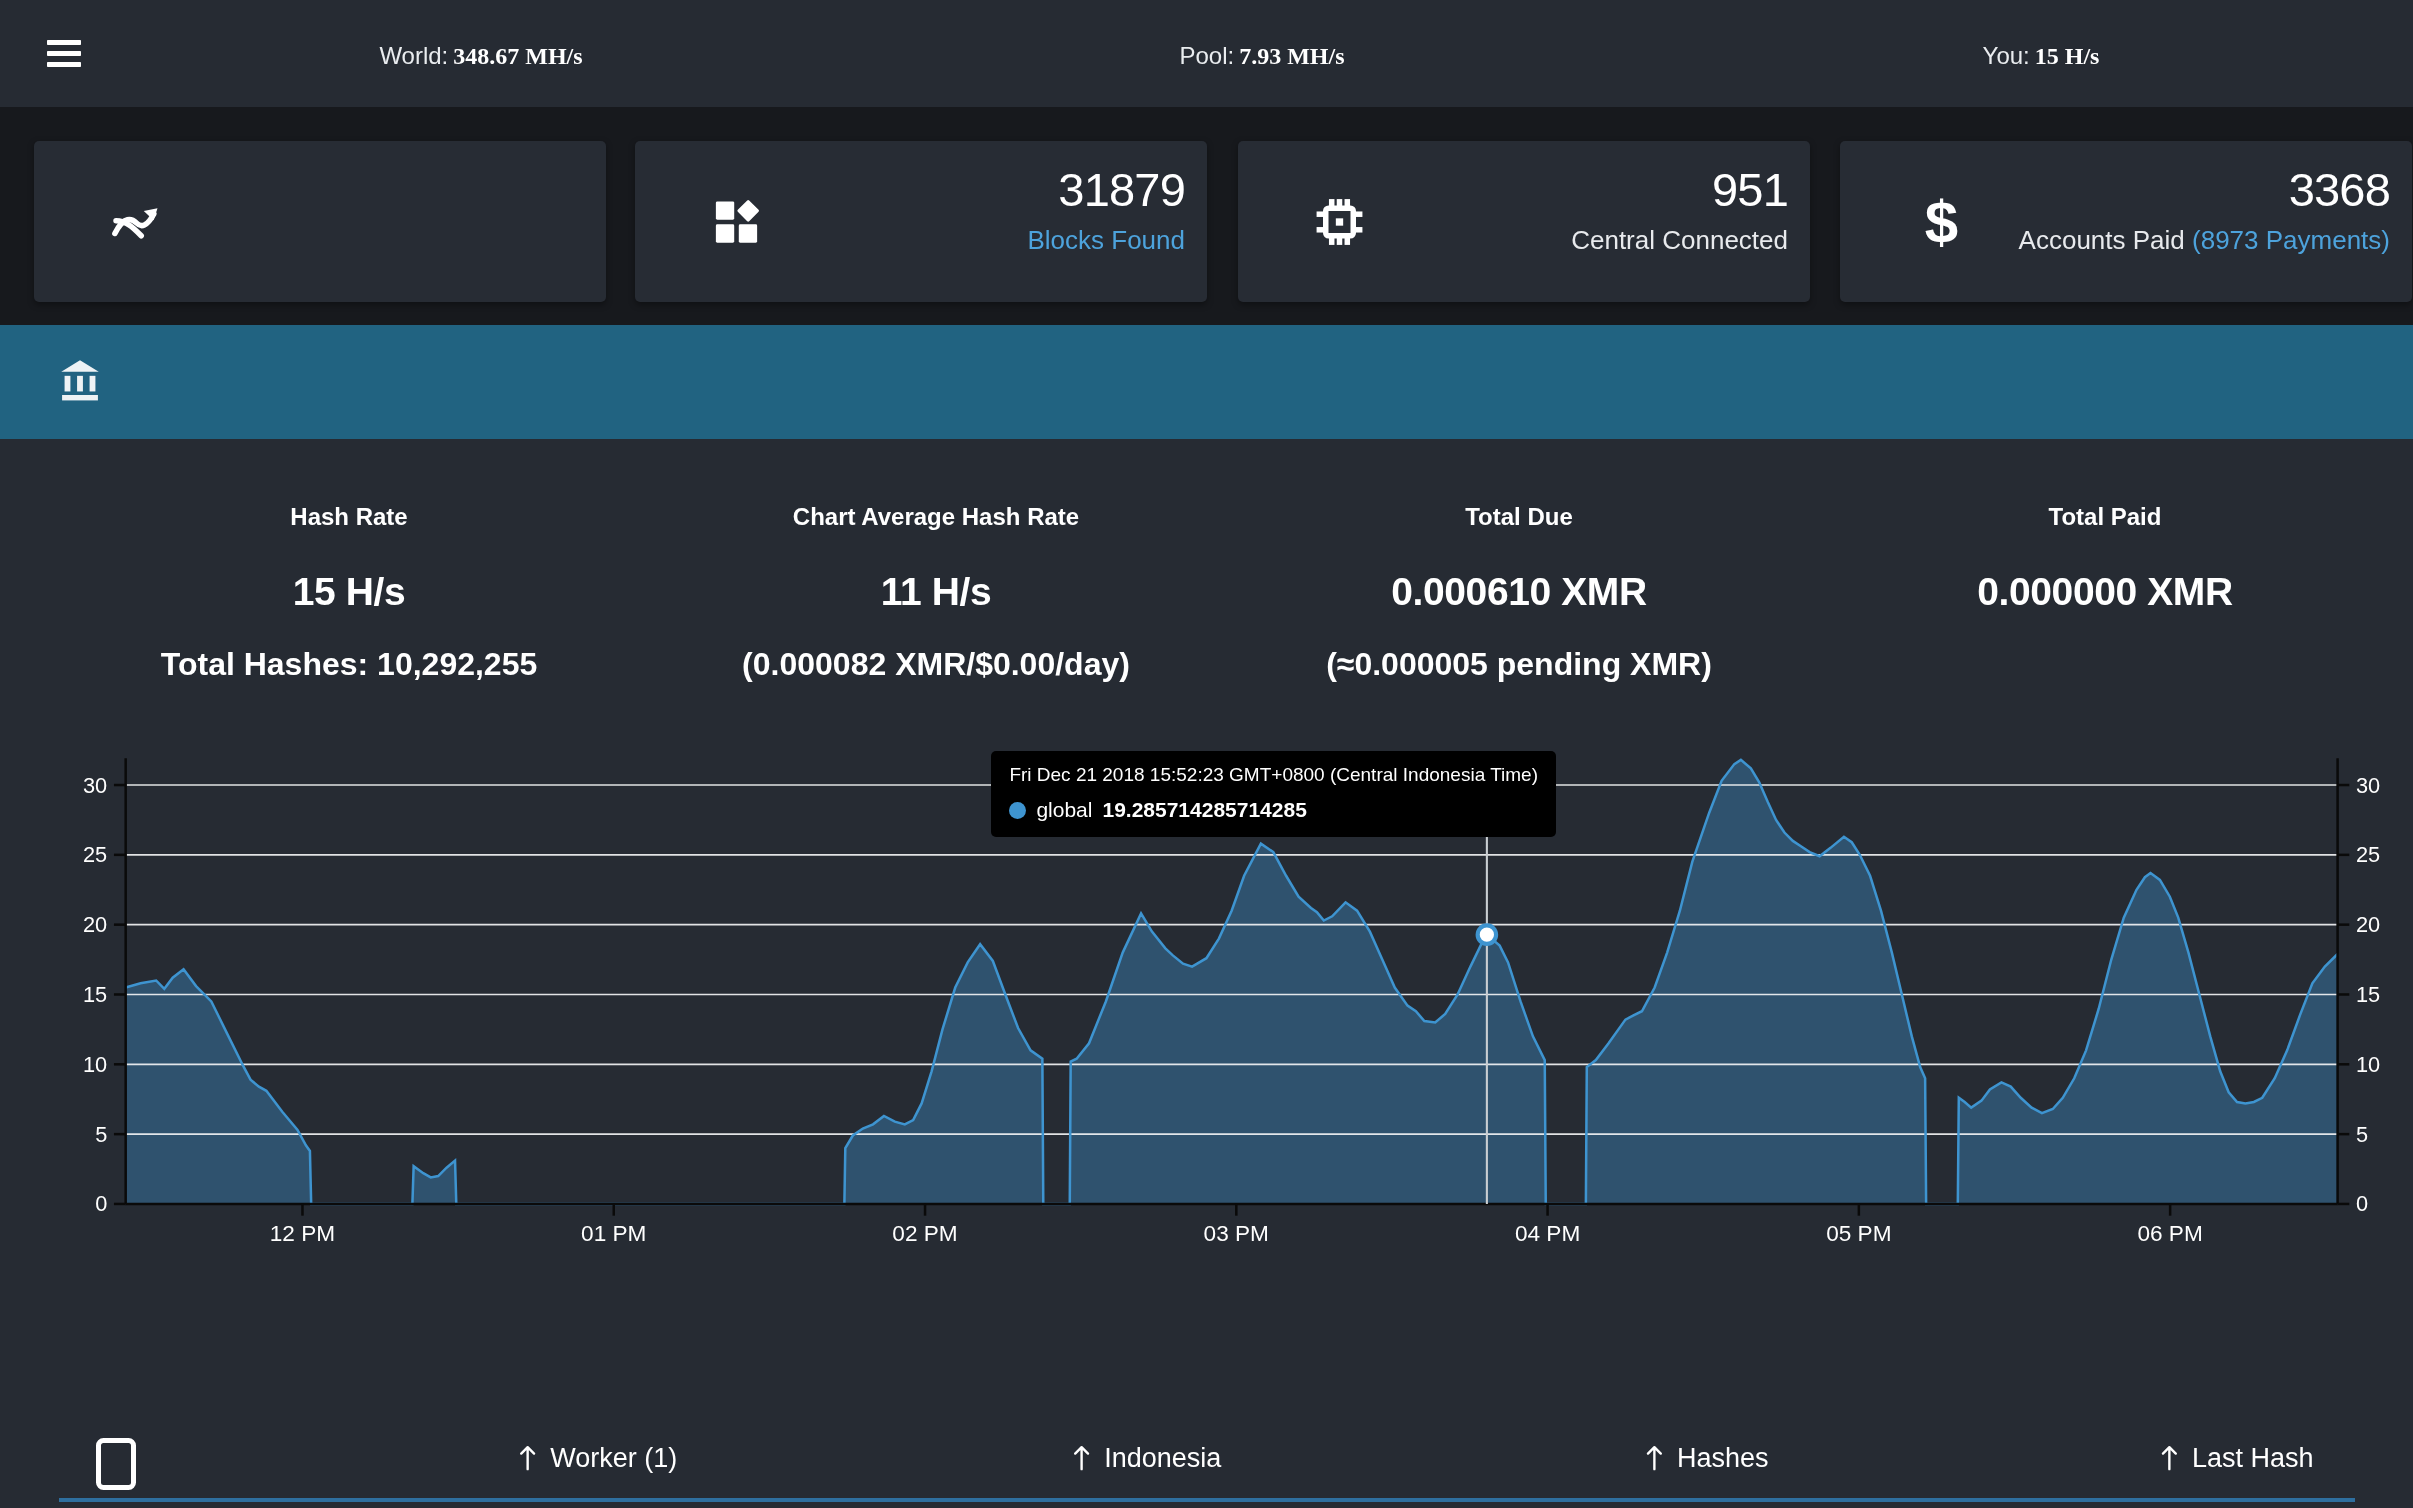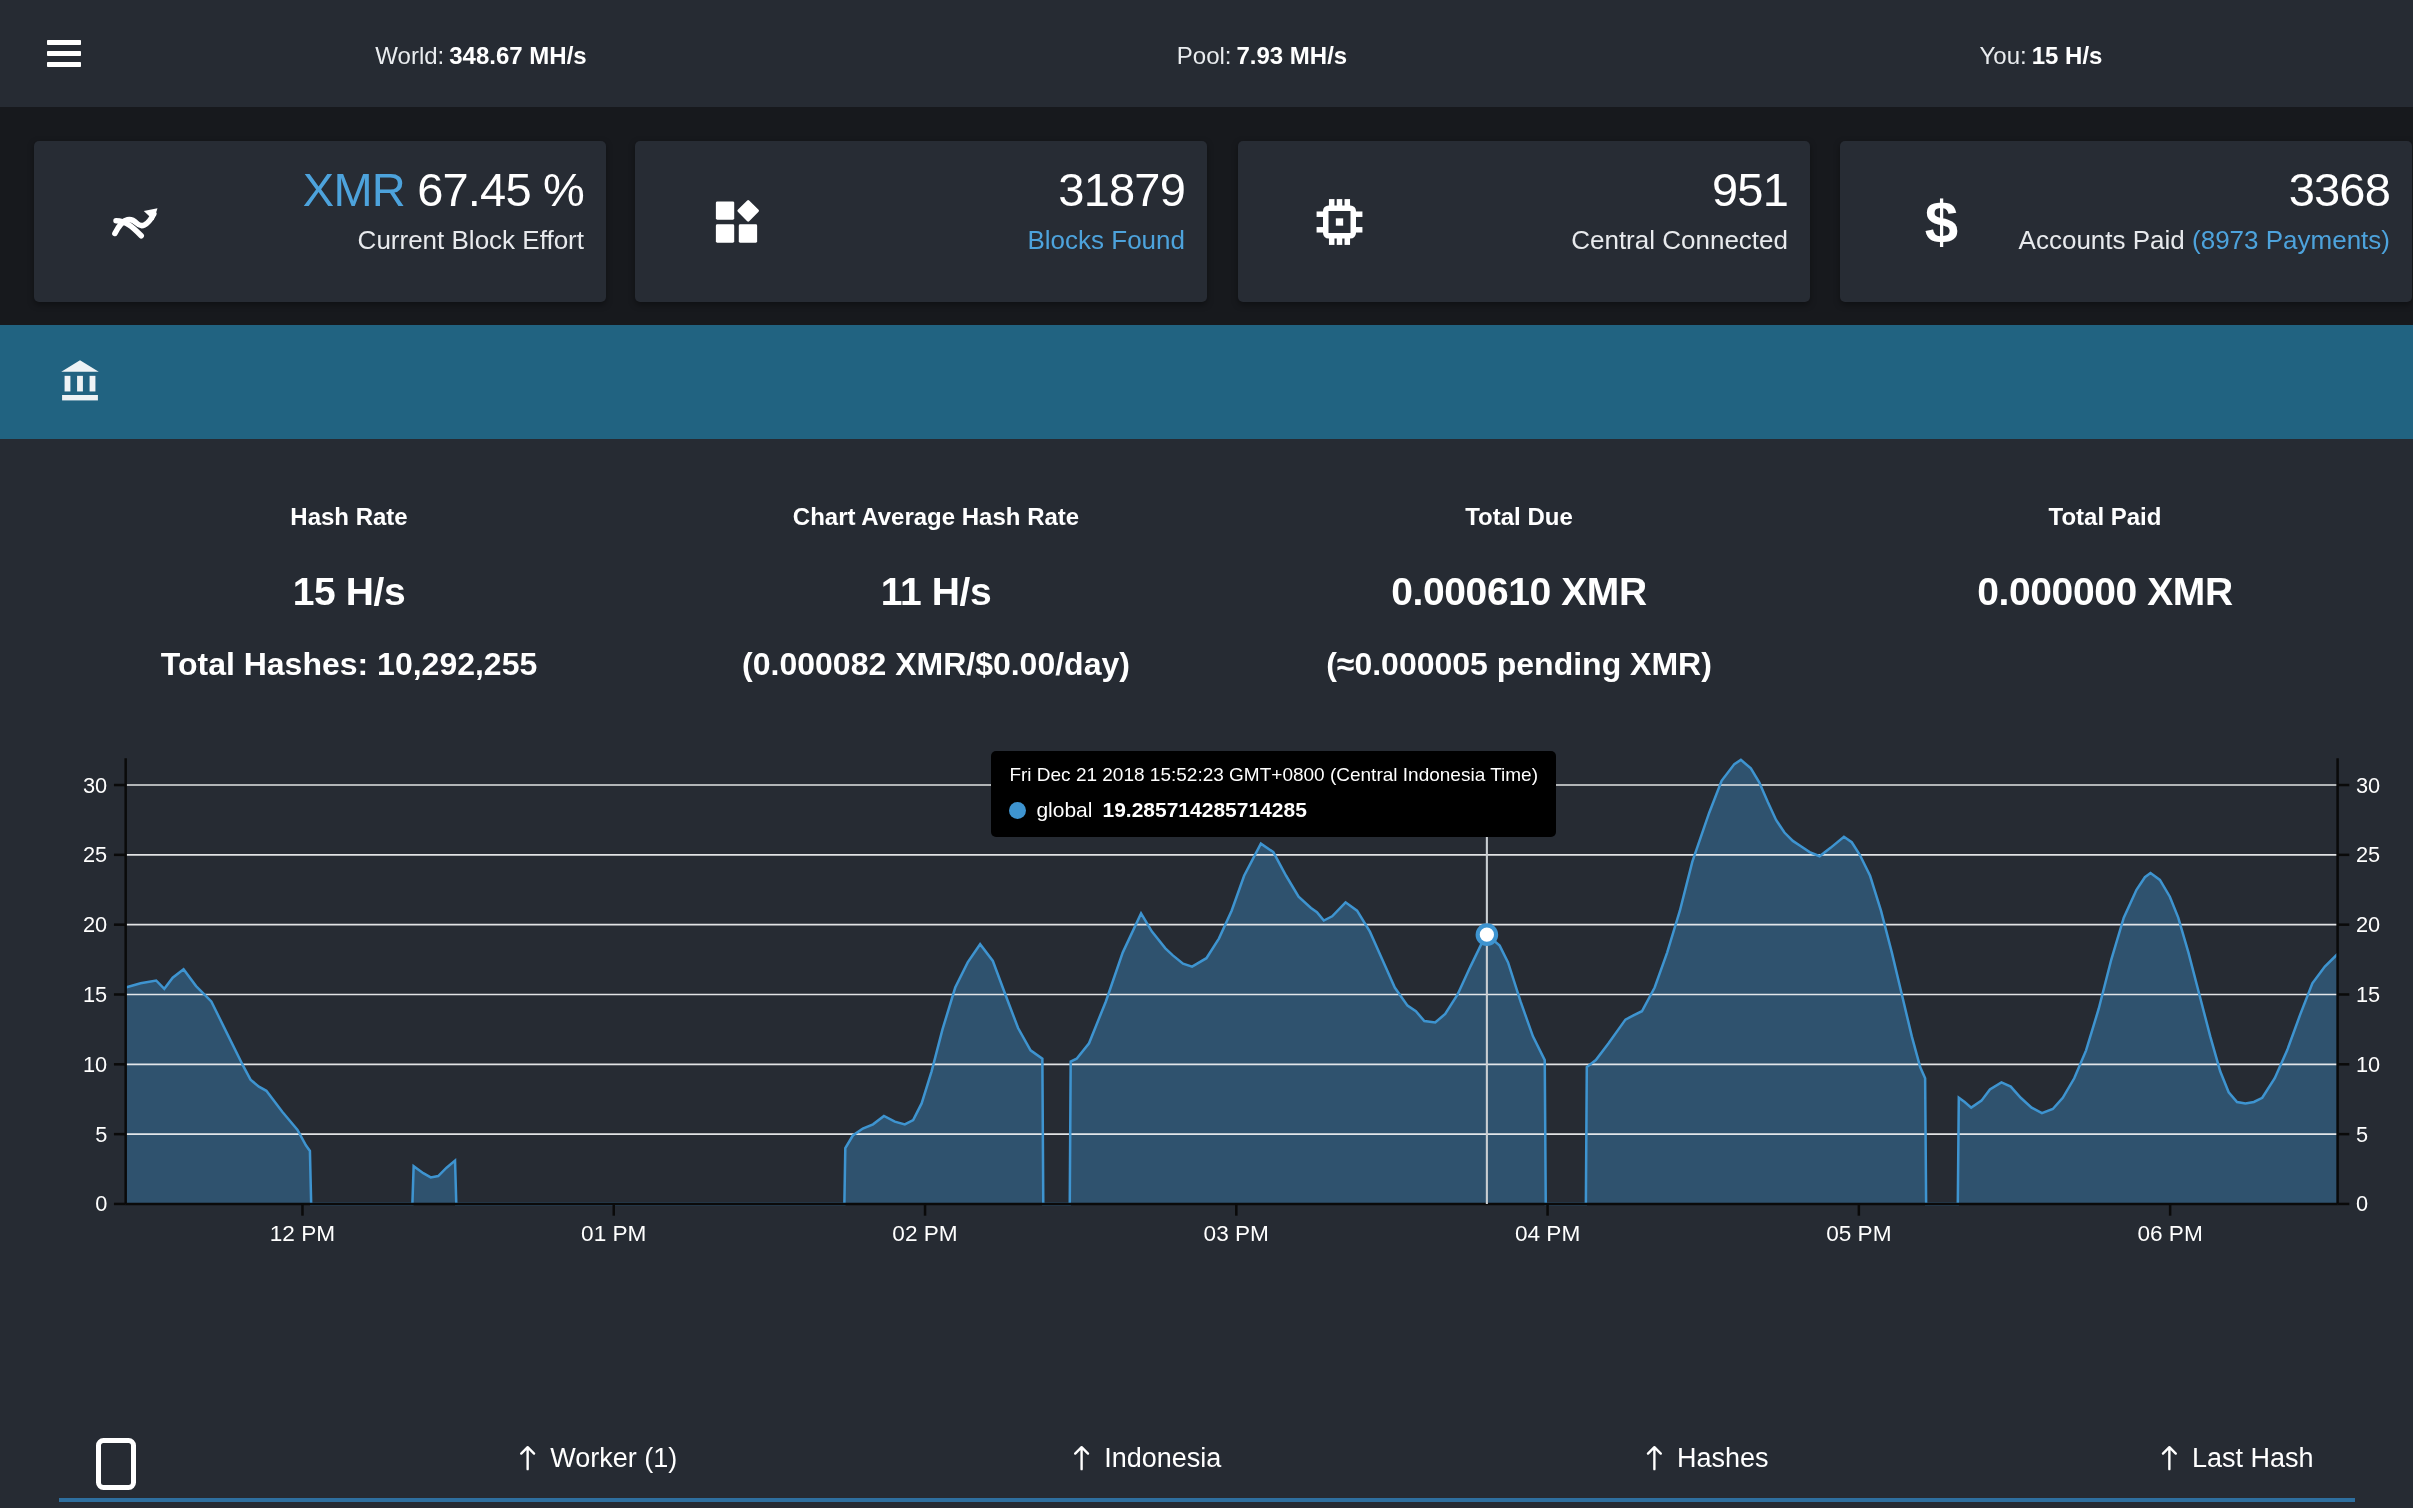--- a/index.html
+++ b/index.html
@@ -5,21 +5,21 @@
   html,body{margin:0;padding:0;width:2413px;height:1508px;overflow:hidden;
     background:var(--page_bg,#17191d);
     font-family:"Liberation Sans",sans-serif;color:#fff;}
   *{box-sizing:border-box;}
 
   
   .topbar{position:absolute;left:0;top:0;width:2413px;height:107px;background:var(--topbar_bg,#262b33);}
   .hamburger{position:absolute;left:47px;top:40px;width:34px;height:27px;cursor:pointer;}
   .hamburger .bar{display:block;width:34px;height:5px;background:#fff;border-radius:0.8px;margin-bottom:5.9px;}
   .tb-stat{position:absolute;top:42px;transform:translateX(-50%);font-size:24px;color:#e9ecef;white-space:nowrap;}
-  .tb-stat b{color:#fff;font-weight:700;margin-left:5px;}
+  .tb-stat b{color:#fff;font-weight:700;margin-left:5px;font-family:Liberation Serif, serif;}
   .tb-world{left:481px;} .tb-pool{left:1262px;} .tb-you{left:2041px;}
 
   
   .card{position:absolute;top:141px;height:161px;width:572px;background:var(--card_bg,#272c34);
     border-radius:5px;box-shadow:0 2.5px 6.7px rgba(0,0,0,.35);}
   .card1{left:34px;}.card2{left:635px;}.card3{left:1238px;}.card4{left:1840px;}
   .card .cicon{position:absolute;left:74px;top:50%;transform:translateY(-50%);width:55px;height:55px;}
   .card .cbody{position:absolute;right:22px;top:25px;text-align:right;}
   .card .cvalue{font-size:47px;font-weight:500;letter-spacing:-0.8px;line-height:1.0;color:#fff;white-space:nowrap;}
   .card .cvalue .accent{color:var(--accent,#4da3dc);}
@@ -83,24 +83,20 @@
 </div>
 
 <div class="card card1">
   <span class="cicon">
     <svg viewBox="0 0 24 24" width="55" height="55">
       <path d="M3 17 C7 9 10.5 10.5 12.5 12.5 C14.5 14.5 17 14 20 8.5" stroke="#fff" stroke-width="2.4" fill="none" stroke-linecap="round"></path>
       <path d="M3.5 11.5 C8 11.5 11 14.5 14.5 18" stroke="#fff" stroke-width="2.4" fill="none" stroke-linecap="round"></path>
       <polygon points="21.6,6 15.6,7.2 19.9,11.2" fill="#fff"></polygon>
     </svg>
   </span>
-  <div class="cbody">
-    <div class="cvalue"><span class="accent">XMR</span><span> 67.45 %</span></div>
-    <div class="clabel"><span>Current Block Effort</span><span class="link"></span></div>
-  </div>
 </div>
 
 <div class="card card2">
   <span class="cicon">
     <svg viewBox="0 0 24 24" width="55" height="55" fill="#fff">
       <rect x="3" y="3" width="8" height="8" rx="0.6"></rect>
       <rect x="3" y="13" width="8" height="8" rx="0.6"></rect>
       <rect x="13" y="13" width="8" height="8" rx="0.6"></rect>
       <rect x="13.6" y="3.6" width="7" height="7" rx="0.6" transform="rotate(45 17.1 7.1)"></rect>
     </svg>

